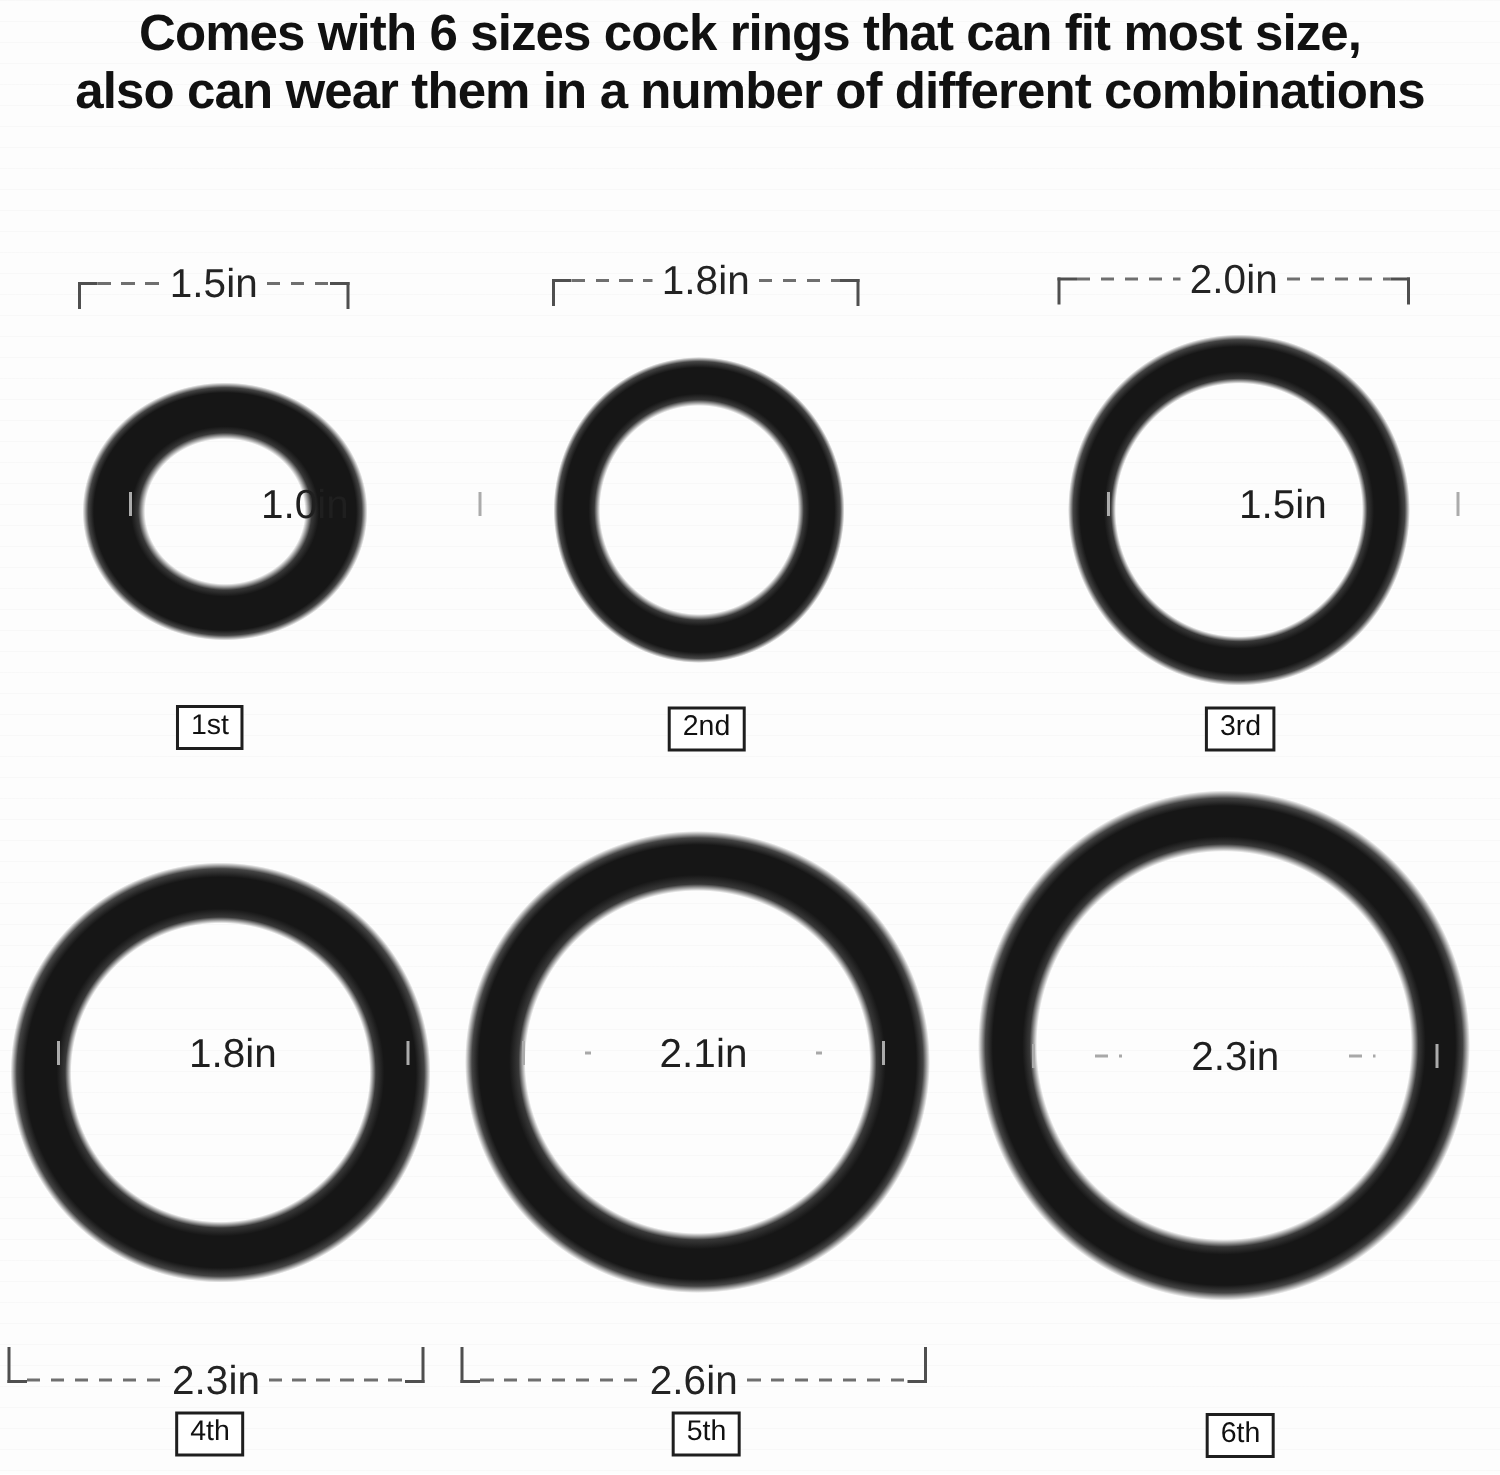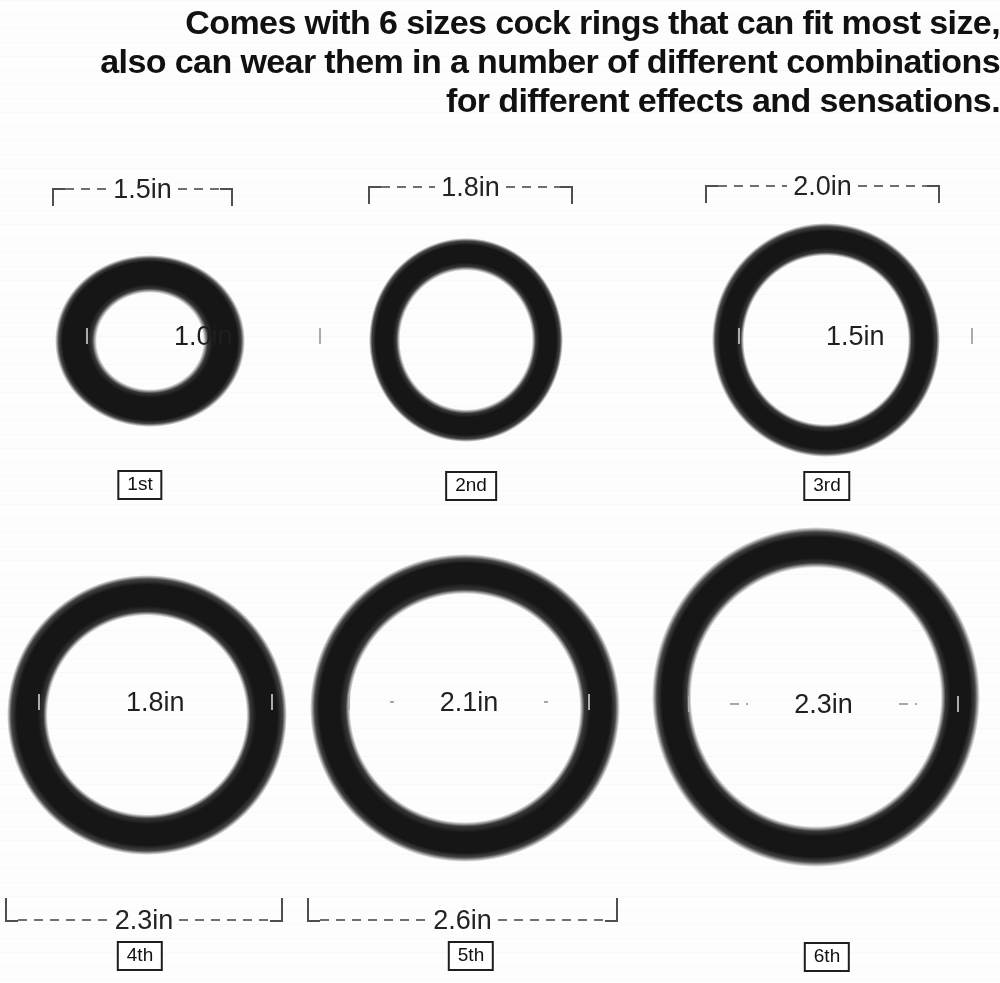--- a/index.html
+++ b/index.html
@@ -3,21 +3,21 @@
 <meta charset="utf-8">
 <style>
   html,body { margin:0; padding:0; background:#ffffff; }
   .canvas {
     position:relative; width:1000px; height:983px; overflow:hidden;
     background: repeating-linear-gradient(180deg, rgba(0,0,0,0.018) 0 1px, rgba(0,0,0,0) 1px 14px), #fdfdfd;
     font-family:"Liberation Sans", sans-serif;
   }
   .title {
     position:absolute; top:3px; left:0; width:100%;
-    text-align:right; font-weight:bold; font-size:34px; line-height:39px;
+    text-align:center; font-weight:bold; font-size:34px; line-height:39px;
     color:var(--title,#111); letter-spacing:-0.6px; white-space:nowrap;
   }
   
   .ring { position:absolute; border-radius:50%; }
   .r1 { left:55px;  top:255px; width:190px; height:172px;
         background:radial-gradient(closest-side, rgba(0,0,0,0) 56%, rgba(22,22,22,.85) 61%, var(--ring,#161616) 66%, var(--ring,#161616) 92%, rgba(22,22,22,.8) 96%, rgba(0,0,0,0) 100%); }
   .r2 { left:369px; top:238px; width:194px; height:204px;
         background:radial-gradient(closest-side, rgba(0,0,0,0) 68%, rgba(22,22,22,.85) 72%, var(--ring,#161616) 76%, var(--ring,#161616) 93%, rgba(22,22,22,.8) 97%, rgba(0,0,0,0) 100%); }
   .r3 { left:712px; top:223px; width:228px; height:234px;
         background:radial-gradient(closest-side, rgba(0,0,0,0) 72%, rgba(22,22,22,.85) 75%, var(--ring,#161616) 79%, var(--ring,#161616) 93%, rgba(22,22,22,.8) 97%, rgba(0,0,0,0) 100%); }
@@ -48,21 +48,20 @@
               background:#ffffff; padding:1px 8px 3px; font-size:19px; color:#111; }
 </style>
 </head>
 <body>
 
 <div class="canvas">
 
   <div class="title">
     <div>Comes with 6 sizes cock rings that can fit most size,</div>
     <div>also can wear them in a number of different combinations</div>
-    <div>for different effects and sensations.</div>
   </div>
 
   <div class="dimline" style="left:52px;top:174px;width:181px">
     <span class="corner tl"></span>
     <span class="dash"></span>
     <span class="value">1.5in</span>
     <span class="dash"></span>
     <span class="corner tr"></span>
   </div>
   <div class="ring r1"></div>

